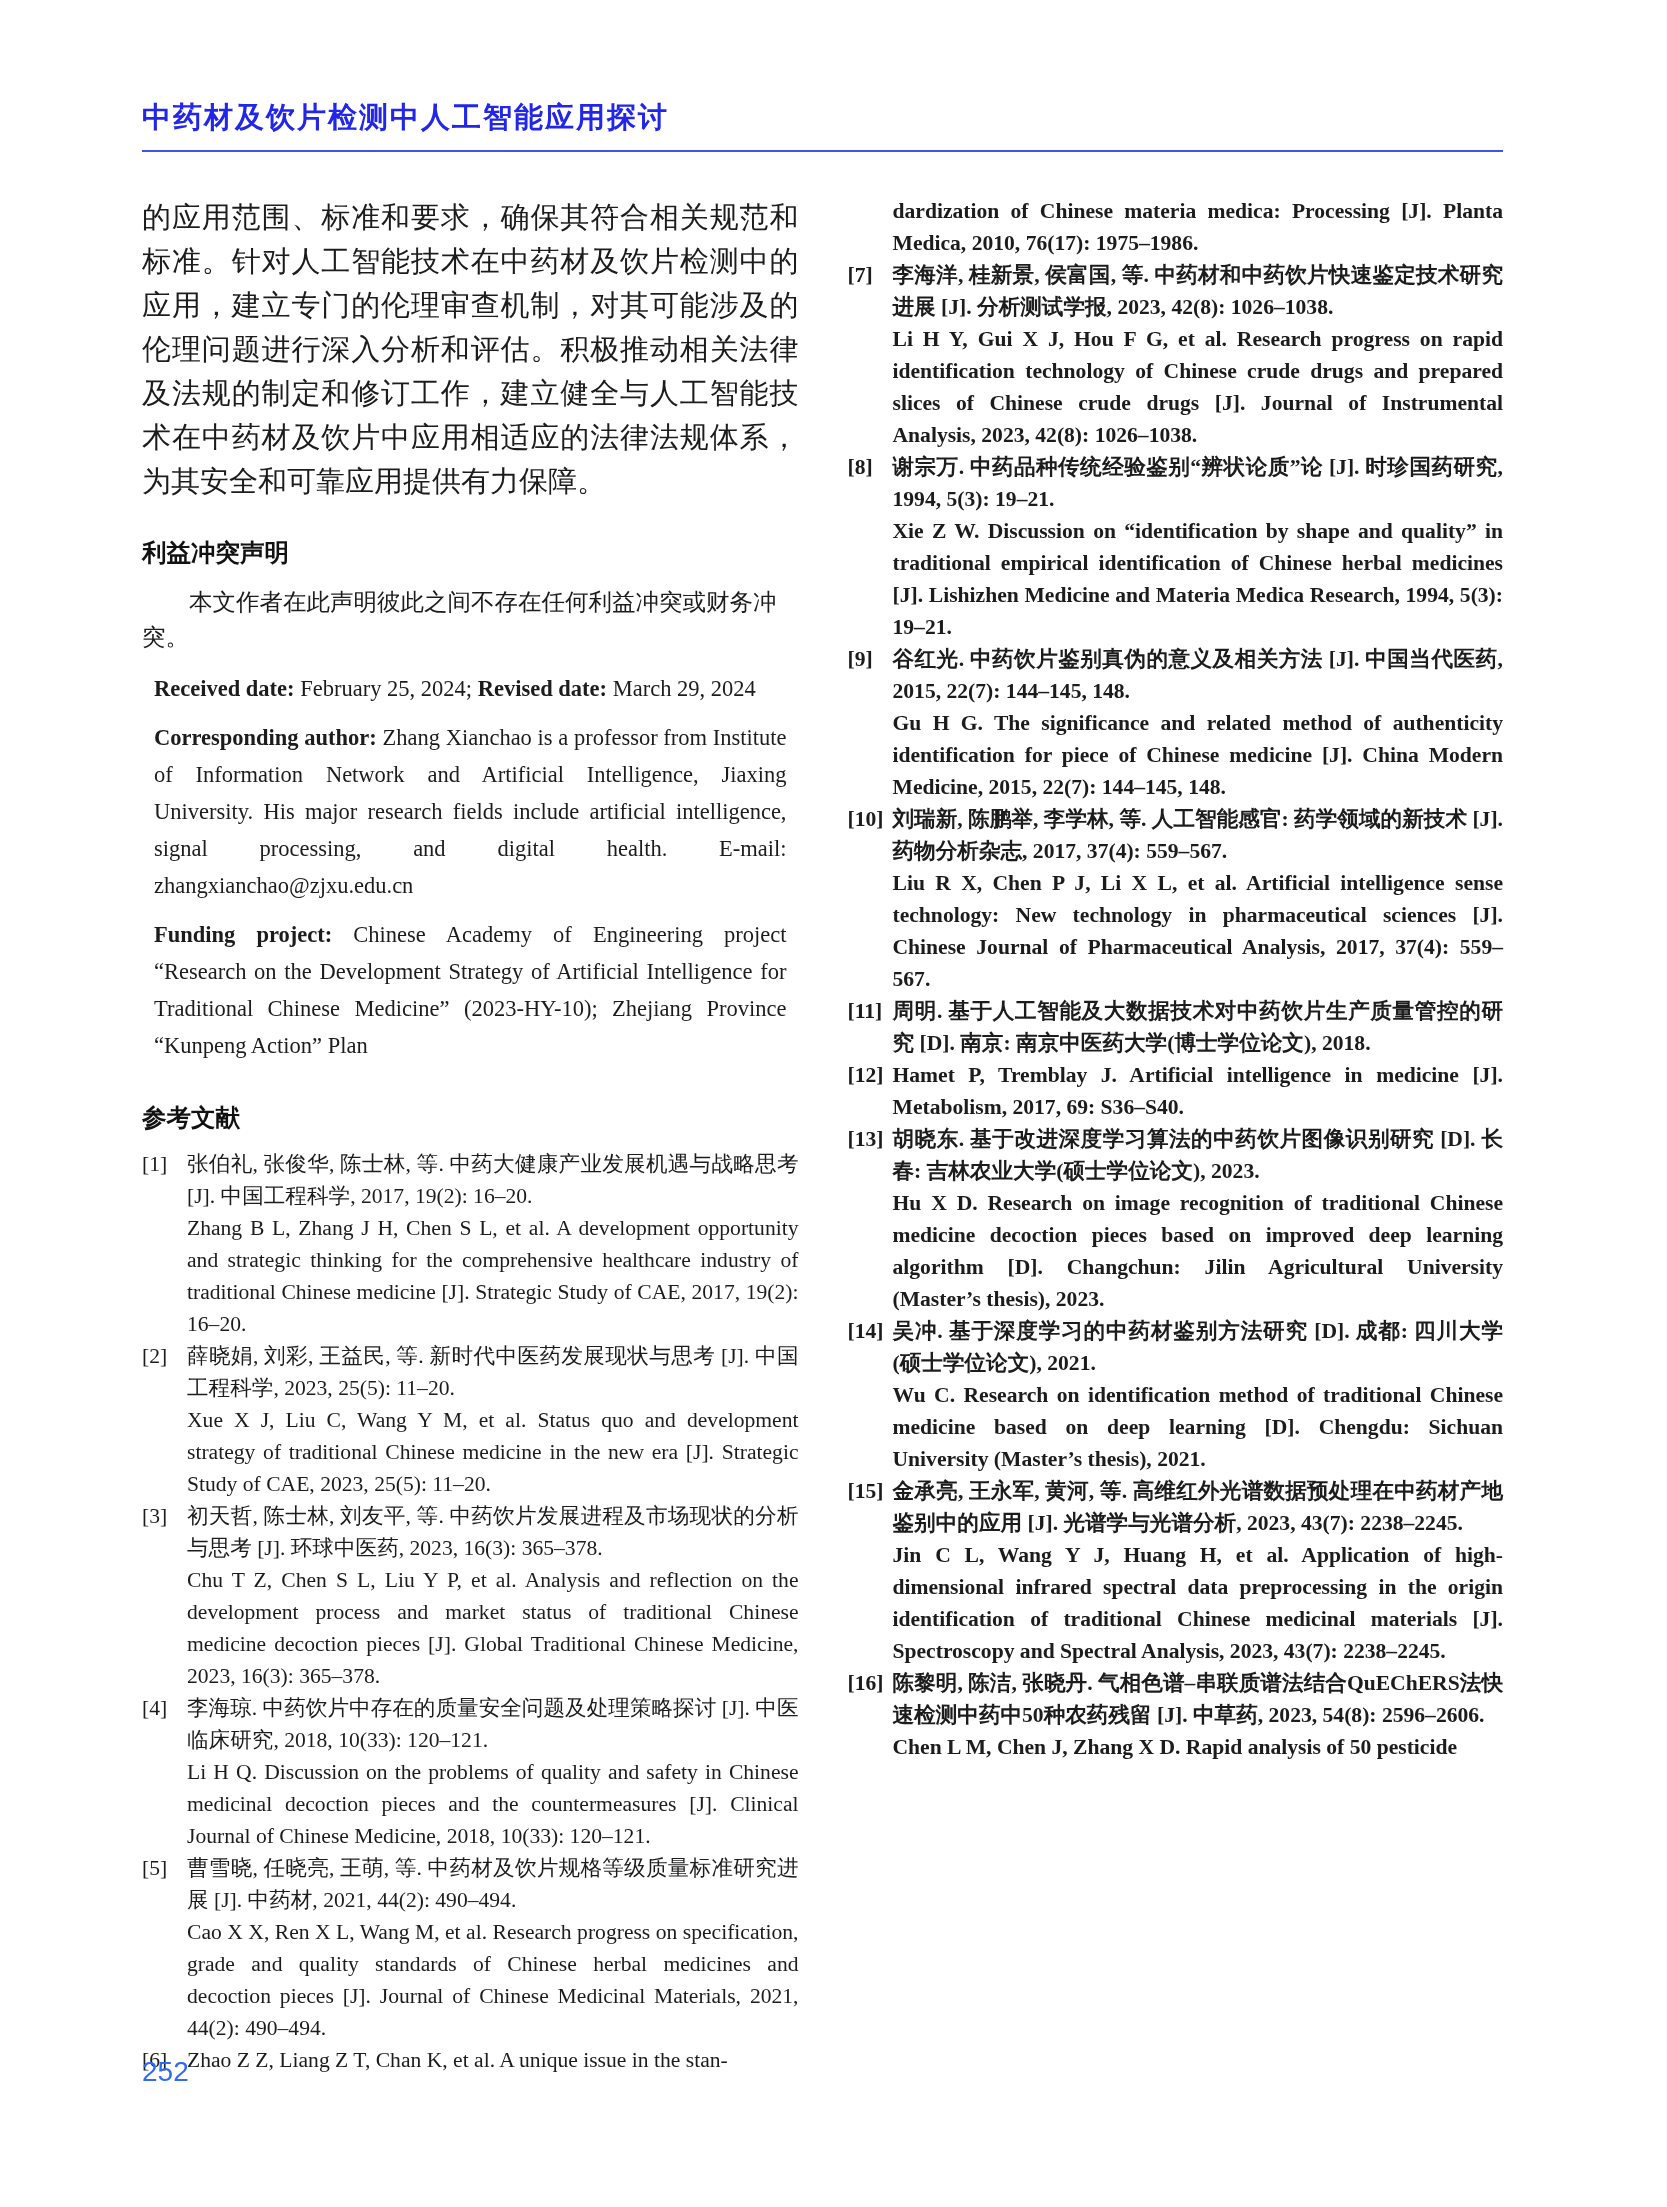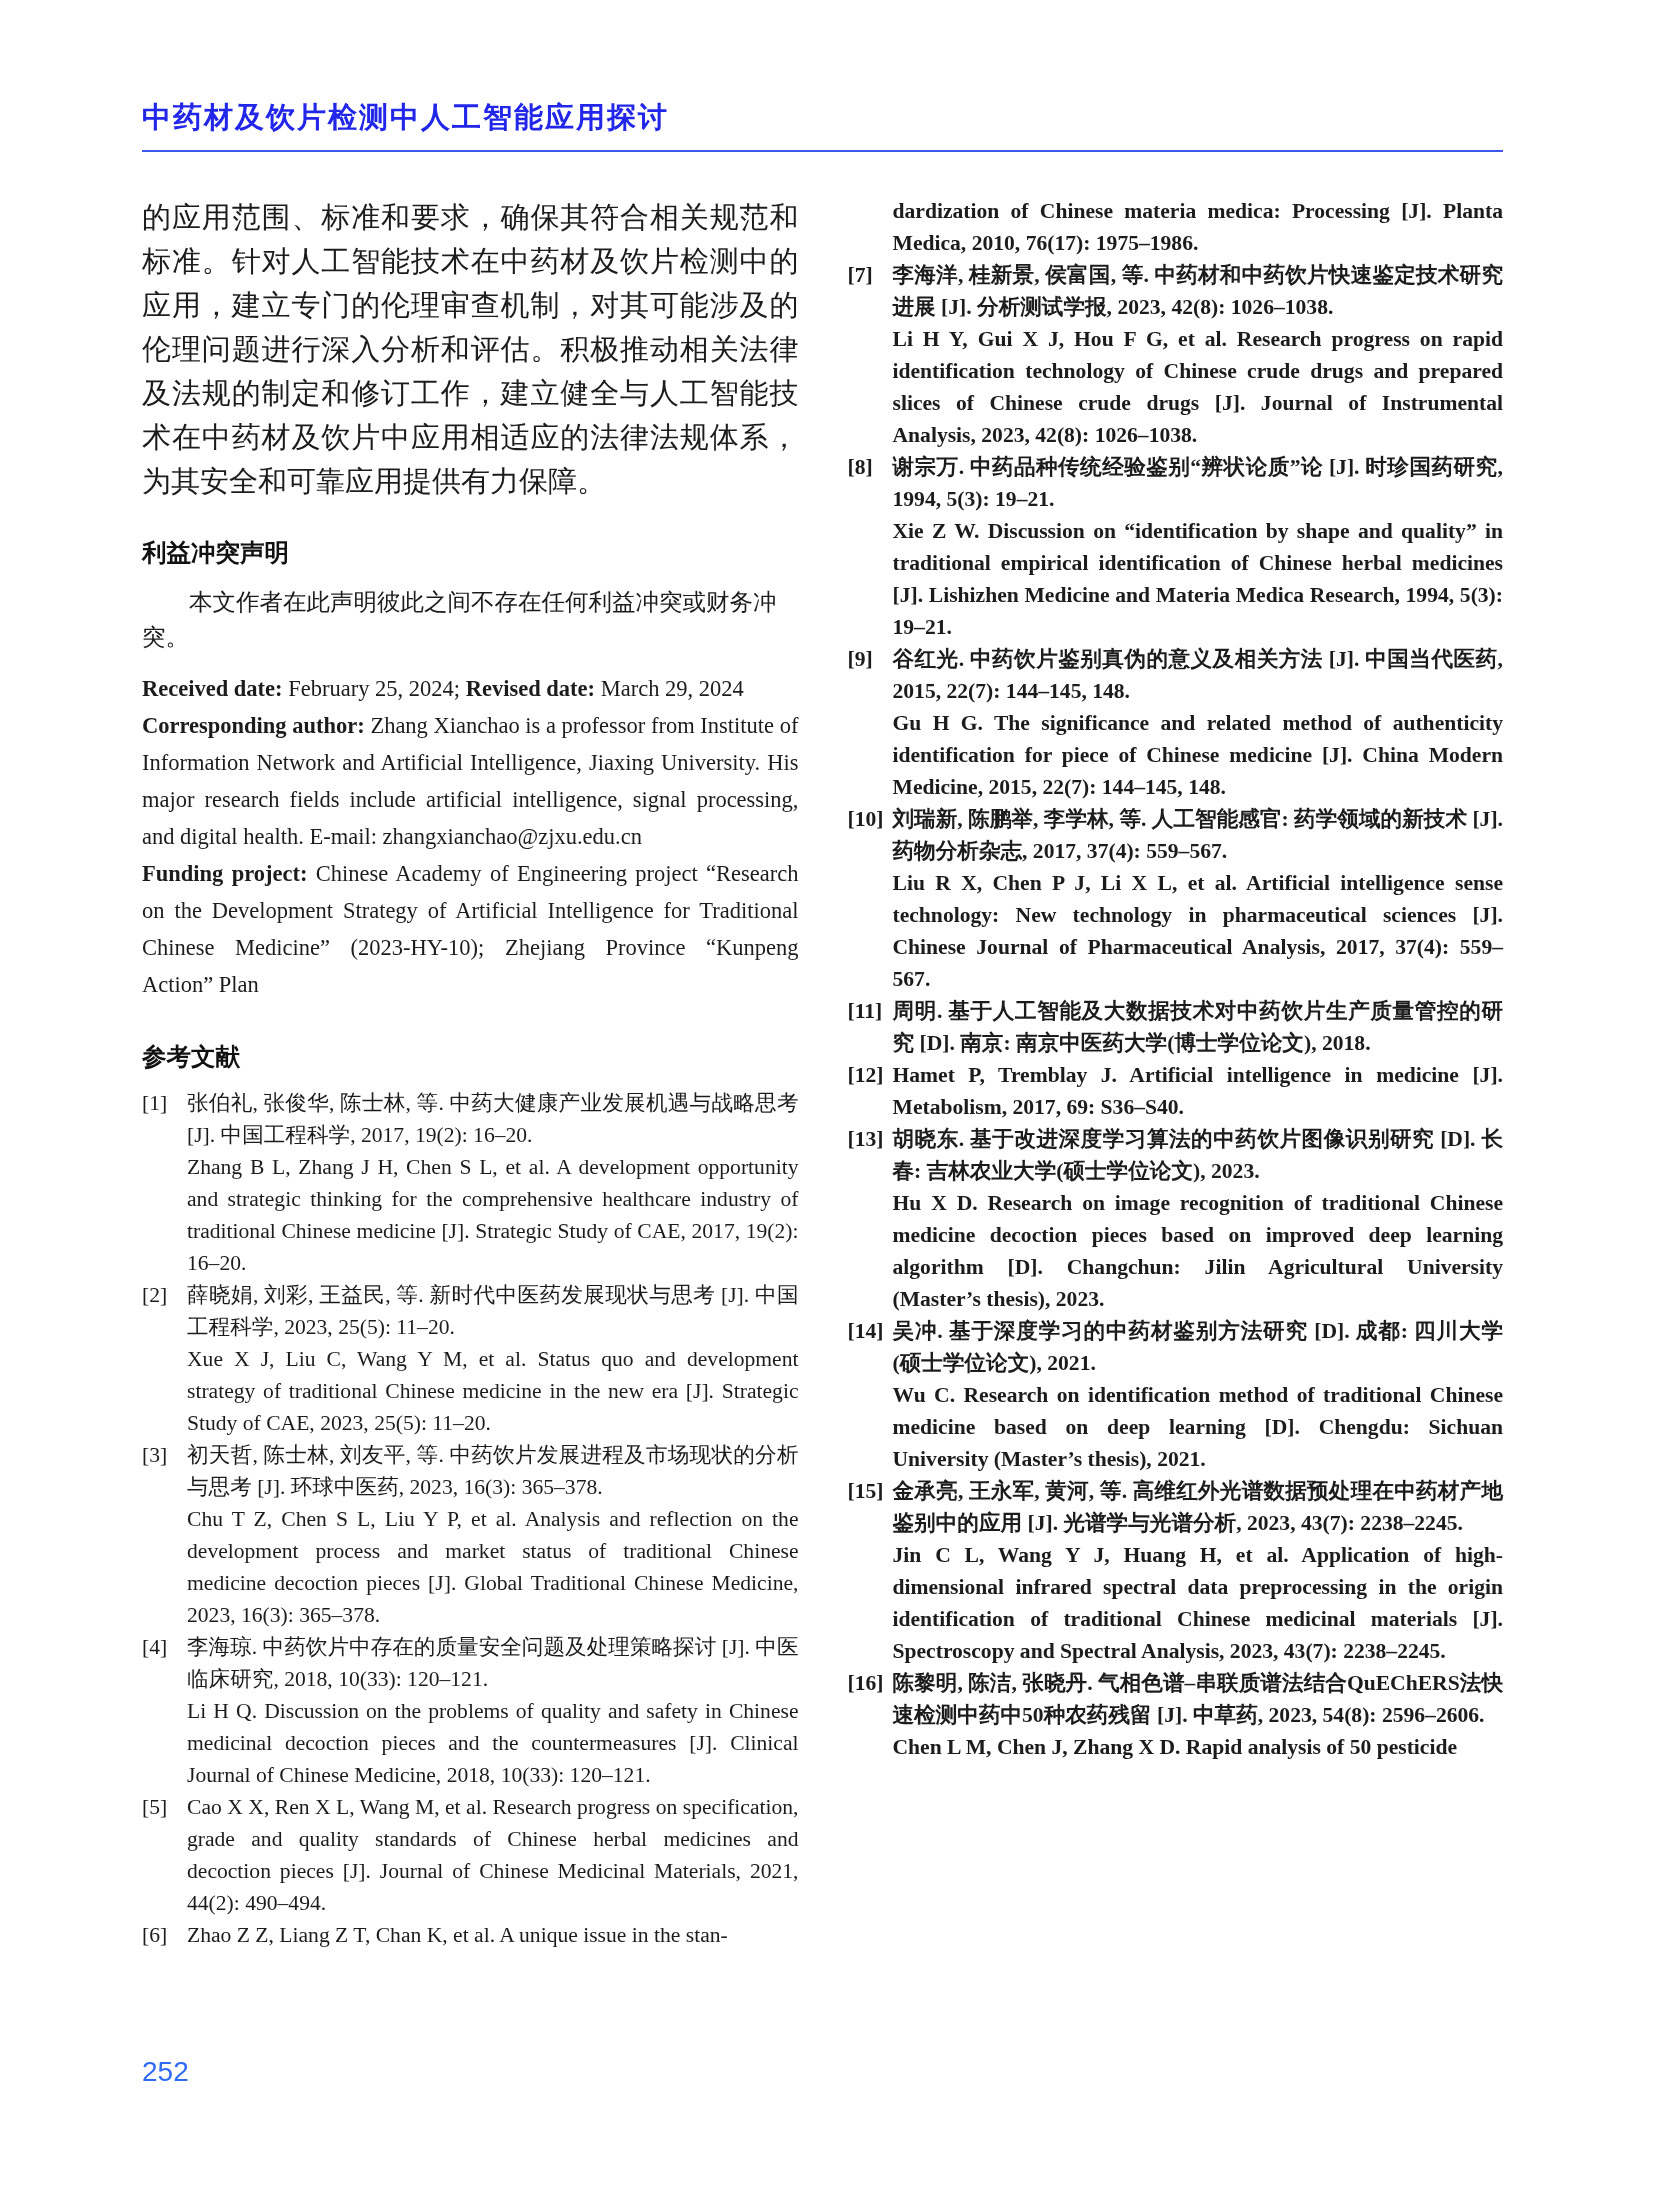--- a/index.html
+++ b/index.html
@@ -53,21 +53,21 @@
   .coi-body {
     font-size: 23.5px;
     line-height: 35px;
     text-indent: 2em;
     margin: 0 0 15.7px 0;
   }
   .meta p {
     font-size: 22.5px;
     line-height: 37px;
     text-align: justify;
-    margin: 0;
+    margin: 12px;
   }
   .meta b { font-weight: 700; }
 
   .refs-heading {
     font-family: "Liberation Sans", "DejaVu Sans", sans-serif;
     font-weight: 700;
     font-size: 24.5px;
     line-height: 29px;
     margin: 39px 0 15.7px 0;
     color: #111111;
@@ -132,20 +132,21 @@
         <div class="ref-zh">初天哲, 陈士林, 刘友平, 等. 中药饮片发展进程及市场现状的分析与思考 [J]. 环球中医药, 2023, 16(3): 365–378.</div>
         <div class="ref-en">Chu T Z, Chen S L, Liu Y P, et al. Analysis and reflection on the development process and market status of traditional Chinese medicine decoction pieces [J]. Global Traditional Chinese Medicine, 2023, 16(3): 365–378.</div>
       </div>
       <div class="ref">
         <span class="ref-label">[4]</span>
         <div class="ref-zh">李海琼. 中药饮片中存在的质量安全问题及处理策略探讨 [J]. 中医临床研究, 2018, 10(33): 120–121.</div>
         <div class="ref-en">Li H Q. Discussion on the problems of quality and safety in Chinese medicinal decoction pieces and the countermeasures [J]. Clinical Journal of Chinese Medicine, 2018, 10(33): 120–121.</div>
       </div>
       <div class="ref">
         <span class="ref-label">[5]</span>
+        <div class="ref-zh">曹雪晓, 任晓亮, 王萌, 等. 中药材及饮片规格等级质量标准研究进展 [J]. 中药材, 2021, 44(2): 490–494.</div>
         <div class="ref-en">Cao X X, Ren X L, Wang M, et al. Research progress on specification, grade and quality standards of Chinese herbal medicines and decoction pieces [J]. Journal of Chinese Medicinal Materials, 2021, 44(2): 490–494.</div>
       </div>
       <div class="ref">
         <span class="ref-label">[6]</span>
         <div class="ref-zh"></div>
         <div class="ref-en">Zhao Z Z, Liang Z T, Chan K, et al. A unique issue in the stan-</div>
       </div>
 
     </div>
 

